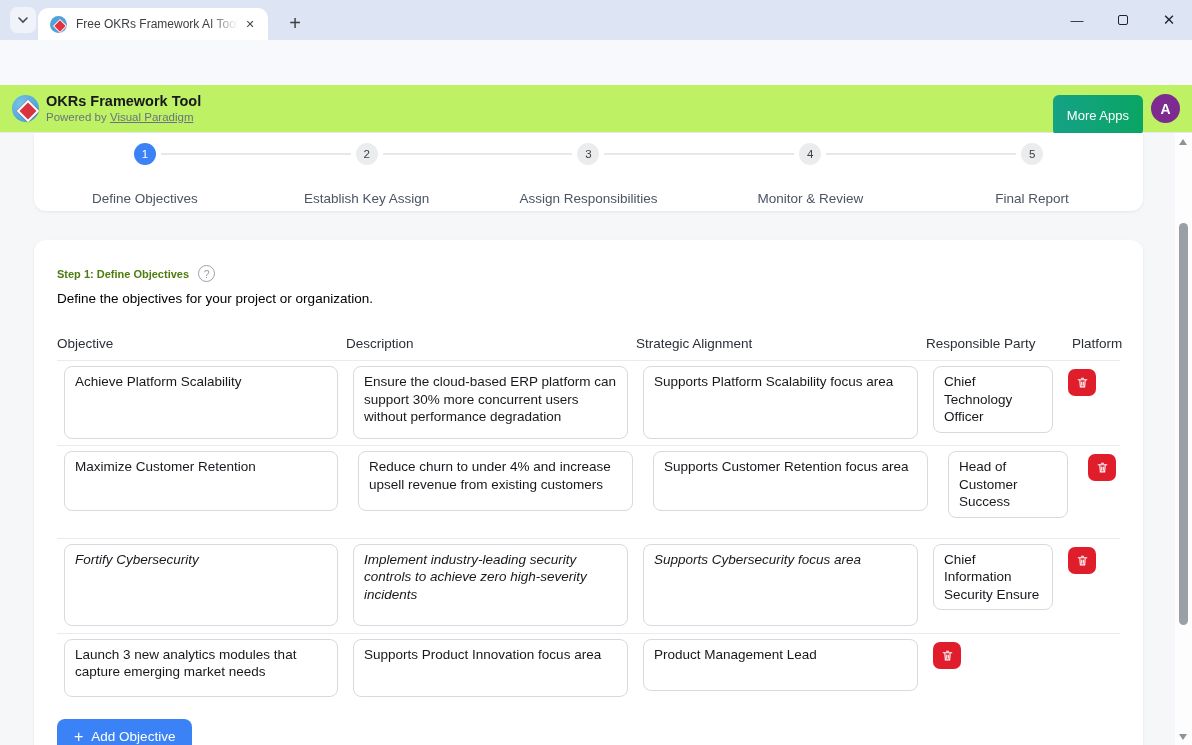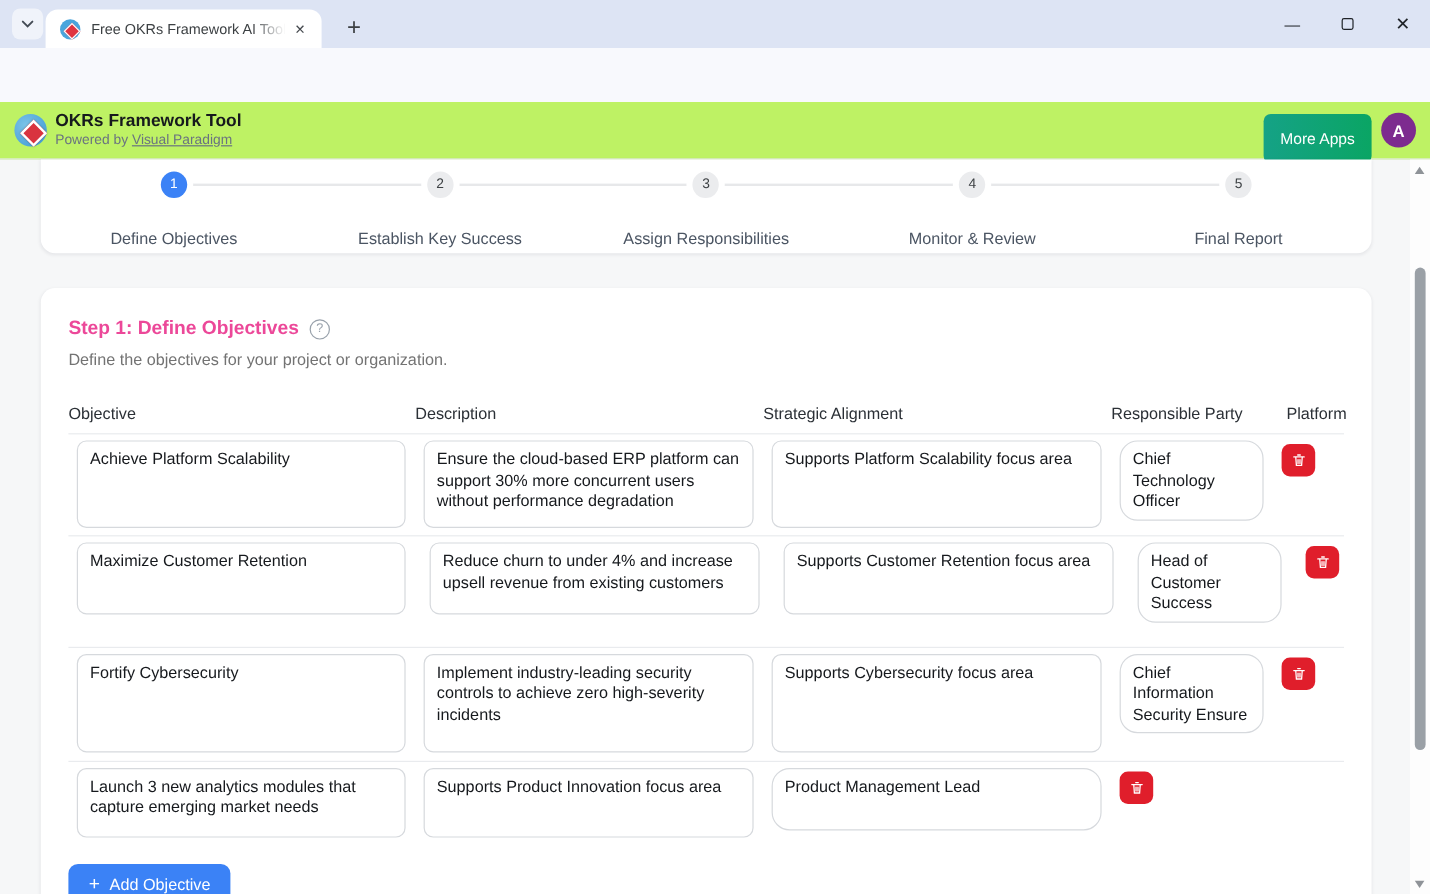--- a/index.html
+++ b/index.html
@@ -49,38 +49,38 @@
   .stepper-card { height:78px; border-radius:0 0 12px 12px; position:relative; }
   .stepper { display:flex; height:100%; position:relative; }
   .stepper::before { content:""; position:absolute; left:111px; right:111px; top:20px; height:2px; background:#e7e8ea; }
   .step { flex:1 1 0; position:relative; text-align:center; }
   .step-circle { position:absolute; left:50%; top:10px; transform:translateX(-50%); width:22px; height:22px; border-radius:50%; background:#ebecee; color:#3c4043; font-size:11.5px; display:flex; align-items:center; justify-content:center; box-shadow:0 0 0 5px #fff; }
   .step.active .step-circle { background:#3b82f6; color:#fff; }
   .step-label { position:absolute; left:0; right:0; top:58px; font-size:13.5px; color:#4b5563; }
 
   .main-card { margin-top:29px; height:600px; padding:25px 0 0 0; position:relative; }
   .panel-title-row { display:flex; align-items:center; margin:0 23px; }
-  .panel-title { font-size:16px; font-weight:bold; color:#ec4899; }
+  .panel-title { font-size:11px; font-weight:bold; color:#4d7c0f; }
   .help-icon { width:17px; height:17px; margin-left:9px; border:1.5px solid #98a1ab; border-radius:50%; color:#98a1ab; font-size:10.5px; display:flex; align-items:center; justify-content:center; }
-  .panel-subtitle { margin:9px 23px 0; font-size:13.5px; color:#737373; }
+  .panel-subtitle { margin:9px 23px 0; font-size:13.5px; color:#000000; }
 
   .grid-cols { display:grid; grid-template-columns:274px 275px 275px 120px 28px; column-gap:15px; }
   .table-head { margin:30px 23px 0; font-size:13.5px; color:#2b3036; padding-bottom:9px; }
   .table-head .col-actions { padding-left:11px; }
   .rows-wrap { margin:0 23px; }
   .obj-row { border-top:1px solid #e9ebee; padding:5px 0 6px 7px; align-items:start; }
   .obj-row:nth-of-type(2) { padding-bottom:20px;gap:20px; }
   .obj-row:nth-of-type(3) { padding-bottom:7px; }
   .obj-row:nth-of-type(4) { padding-bottom:10px; }
   .box { border:1px solid #d6d9dd; border-radius:8px; padding:6px 10px; font-size:13.5px; color:#16191d; line-height:1.3; background:#fff; }
   .obj-row:nth-of-type(1) .sized { height:73px; }
   .obj-row:nth-of-type(2) .sized { height:60px; }
-  .obj-row:nth-of-type(3) .sized { height:82px; }
+  .obj-row:nth-of-type(3) .sized { height:82px;font-style:italic; }
   .obj-row:nth-of-type(4) .sized { height:58px; }
-  .resp-box { min-height:52px;border-radius:15px; }
+  .resp-box { min-height:52px; }
   .del-btn { width:28px; height:27px; margin-top:3px; border:none; border-radius:7px; background:#e01e2b; display:flex; align-items:center; justify-content:center; }
   .add-btn { margin:12px 0 0 23px; height:36px; padding:0 17px; border:none; border-radius:8px; background:#3b82f6; color:#fff; font-size:13.5px; font-family:inherit; display:inline-flex; align-items:center; gap:8px; }
   .add-plus { font-size:16px; }
 
   
   .scrollbar { position:absolute; right:0; top:133px; width:17px; height:612px; background:#fdfdfd; }
   .sb-up, .sb-down { position:absolute; left:4px; width:0; height:0; border-style:solid; }
   .sb-up { top:6px; border-width:0 4.5px 6px 4.5px; border-color:transparent transparent #8f9398 transparent; }
   .sb-down { bottom:5px; border-width:6px 4.5px 0 4.5px; border-color:#8f9398 transparent transparent transparent; }
   .sb-thumb { position:absolute; left:4px; top:90px; width:9px; height:402px; background:#9aa0a6; border-radius:5px; }
@@ -168,21 +168,21 @@
 
   <div class="card stepper-card">
     <div class="stepper">
   <div class="step active">
     <div class="step-circle">1</div>
     <div class="step-label">Define Objectives</div>
   </div>
 
   <div class="step">
     <div class="step-circle">2</div>
-    <div class="step-label">Establish Key Success</div>
+    <div class="step-label">Establish Key Assign</div>
   </div>
 
   <div class="step">
     <div class="step-circle">3</div>
     <div class="step-label">Assign Responsibilities</div>
   </div>
 
   <div class="step">
     <div class="step-circle">4</div>
     <div class="step-label">Monitor &amp; Review</div>

